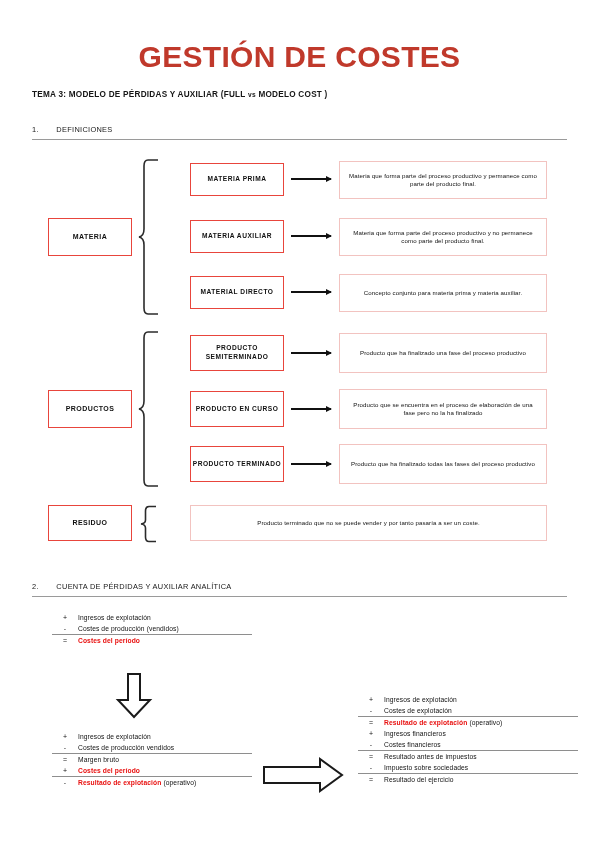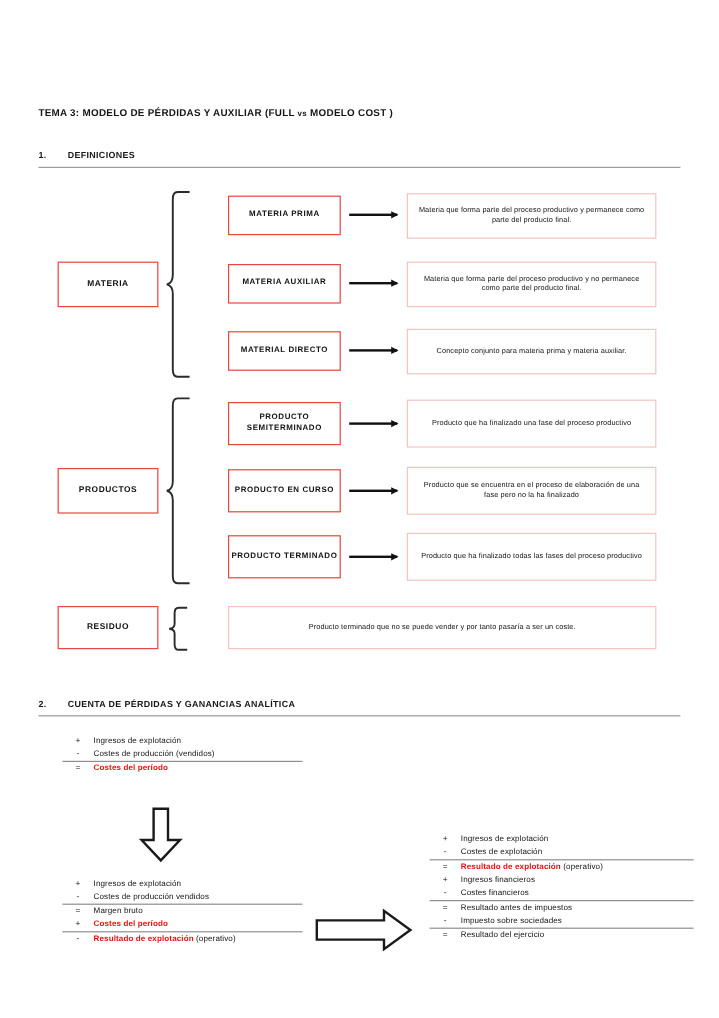--- a/index.html
+++ b/index.html
@@ -16,21 +16,21 @@
     text-align:center;font-size:30px;font-weight:bold;
     letter-spacing:.3px;color:#C0392B;
   }
   .subtitle{
     position:absolute;left:32px;top:90px;
     font-size:8.2px;font-weight:bold;letter-spacing:.25px;color:#161616;
   }
   .subtitle .small{font-size:6.6px;}
 
   
-  .heading{position:absolute;font-size:7.4px;font-weight:bold;letter-spacing:.3px;color:#161616;}
+  .heading{position:absolute;font-size:7.4px;font-weight:normal;letter-spacing:.3px;color:#161616;}
   .heading .num{display:inline-block;width:22px;}
   .rule{position:absolute;height:1px;background:#9a9a9a;}
 
   
   .box{
     position:absolute;box-sizing:border-box;
     display:flex;align-items:center;justify-content:center;
     text-align:center;line-height:1.35;
   }
   .box.cat{
@@ -69,20 +69,21 @@
   .calc .topline{border-top:1px solid #8e8e8e;}
 
   
   .blockarrow{position:absolute;}
 </style>
 </head>
 <body>
 
 <div class="page">
 
+  <div class="doc-title">GESTIÓN DE COSTES</div>
 
   <div class="subtitle">
     <span>TEMA 3: MODELO DE PÉRDIDAS Y AUXILIAR (FULL</span>
     <span class="small">vs</span>
     <span>MODELO COST )</span>
   </div>
 
   <div class="heading" style="left:32px;top:125px;">
     <span class="num">1.</span>
     <span>DEFINICIONES</span>
@@ -160,21 +161,21 @@
   <svg class="brace" style="left:140px;top:505px;" width="22" height="38" viewBox="0 0 22 38">
     <path d="M16 1.5 L9 1.5 Q5.5 1.5 5.5 6 L5.5 15 Q5.5 18.5 1 19 Q5.5 19.5 5.5 23 L5.5 32 Q5.5 36.5 9 36.5 L16 36.5" fill="none" stroke="#2b2b2b" stroke-width="1.6"></path>
   </svg>
 
   <div class="box desc" style="left:190px;top:505px;width:357px;height:36px;">
     <span>Producto terminado que no se puede vender y por tanto pasaría a ser un coste.</span>
   </div>
 
   <div class="heading" style="left:32px;top:582px;">
     <span class="num">2.</span>
-    <span>CUENTA DE PÉRDIDAS Y GANANCIAS ANALÍTICA</span>
+    <span>CUENTA DE PÉRDIDAS Y AUXILIAR ANALÍTICA</span>
   </div>
   <div class="rule" style="left:32px;top:596px;width:535px;"></div>
 
   <div class="calc" style="left:52px;top:612px;width:200px;">
     <div class="row">
       <span class="sign">+</span>
       <span class="txt">Ingresos de explotación</span>
     </div>
     <div class="row">
       <span class="sign">-</span>

